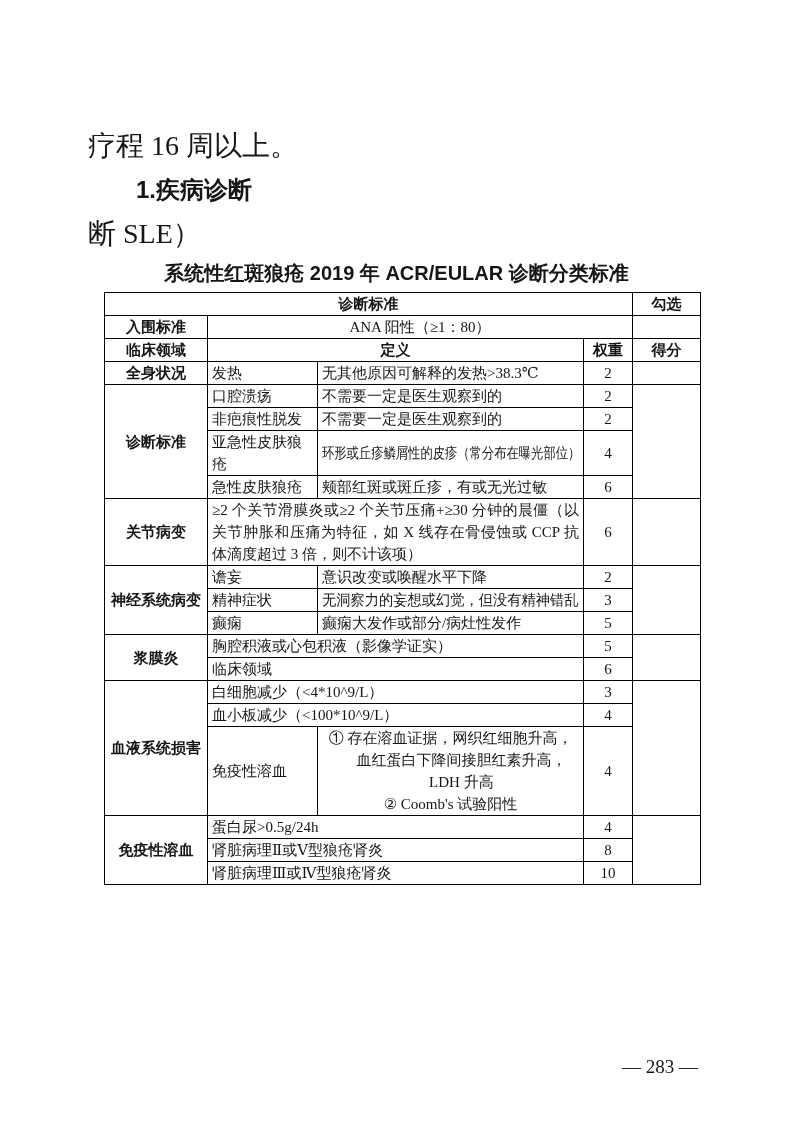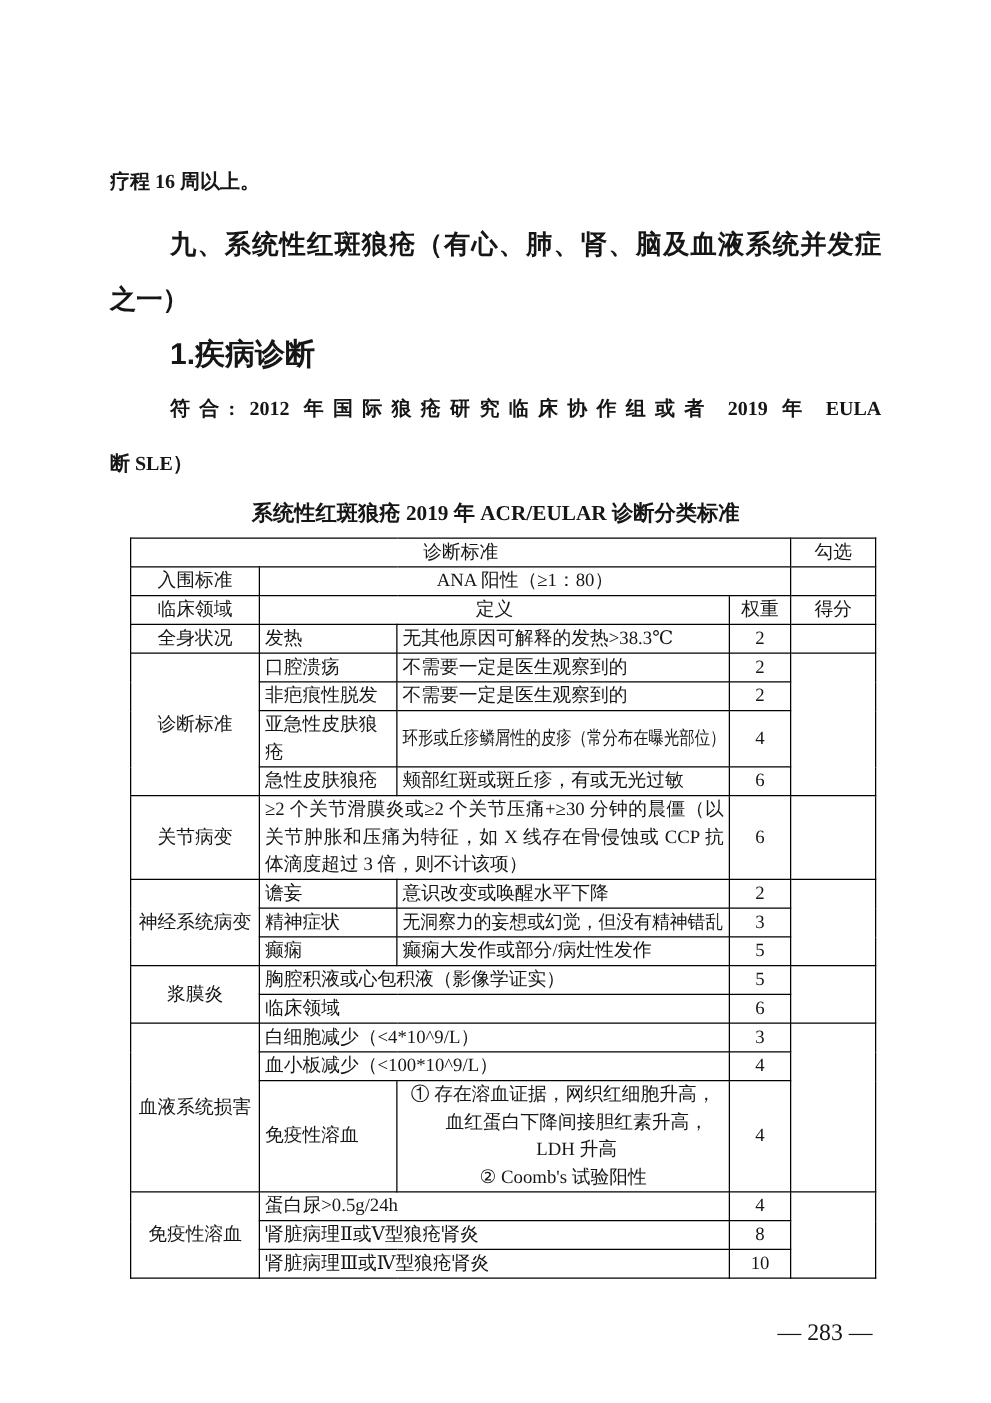--- a/index.html
+++ b/index.html
@@ -2,65 +2,60 @@
 <html><head>
 <meta charset="utf-8">
 <style>
   html,body{margin:0;padding:0;}
   body{
     width:793px;height:1122px;background:#ffffff;color:#161616;
     font-family:"Liberation Serif","DejaVu Serif",serif;
     position:relative;overflow:hidden;
   }
   .page{padding:124px 88px 0 88px;width:617px;}
-  .bodyline{font-size:16px;line-height:44px;font-weight:bold;}
+  .bodyline{font-size:28px;line-height:44px;}
   .jl{text-align:justify;text-align-last:justify;}
   .indent{text-indent:48px;}
   .hfont{font-family:"Liberation Sans","DejaVu Sans",sans-serif;font-weight:bold;}
   .hsize{font-size:21px;}
   .tbl-title{
-    text-align:center;font-size:17px;line-height:26px;margin-top:4px;
-    font-family:Liberation Serif, serif;font-weight:bold;
+    text-align:center;font-size:20px;line-height:26px;margin-top:4px;
+    font-family:Liberation Sans, sans-serif;font-weight:bold;
   }
   table.criteria{
     border-collapse:collapse;table-layout:fixed;width:596px;
     margin:6px 0 0 16px;font-size:15px;
   }
   table.criteria td{
     border:1px solid #000;line-height:22px;padding:0 4px;
     overflow:hidden;vertical-align:middle;
   }
   td.c{text-align:center;padding:0 1px;}
-  td.b{font-family:"Liberation Sans","DejaVu Sans",sans-serif;font-weight:normal;}
+  td.b{font-family:"Liberation Sans","DejaVu Sans",sans-serif;font-weight:bold;}
   td.w{text-align:center;}
   td.just{text-align:justify;}
   .sq82{display:inline-block;transform:scaleX(0.82);transform-origin:0 50%;white-space:nowrap;}
   .sq95{display:inline-block;transform:scaleX(0.95);transform-origin:0 50%;white-space:nowrap;}
   .hang{padding-left:1.45em;text-indent:-1.45em;text-align:center;}
   .page-number{
     position:absolute;top:1056px;right:95px;font-size:19px;line-height:22px;
     font-family:"Liberation Serif","DejaVu Serif",serif;color:#161616;
   }
 </style>
 </head>
 <body>
 
 <div class="page">
 
   <div class="bodyline">疗程 16 周以上。</div>
 
-  <div style="margin-top:6px;">
-    <div class="bodyline hfont hsize jl indent">九、系统性红斑狼疮（有心、肺、肾、脑及血液系统并发症</div>
-    <div class="bodyline hfont hsize">之一）</div>
-  </div>
 
   <div class="bodyline hfont indent" style="font-size:24px;">1.疾病诊断</div>
 
   <div>
-    <div class="bodyline jl indent">符合: 2012 年国际狼疮研究临床协作组或者 2019 年 EULA</div>
     <div class="bodyline">断 SLE）</div>
   </div>
 
   <div class="tbl-title">系统性红斑狼疮 2019 年 ACR/EULAR 诊断分类标准</div>
 
   <table class="criteria">
     <colgroup>
       <col style="width:103px">
         <col style="width:110px">
         <col style="width:266px">

